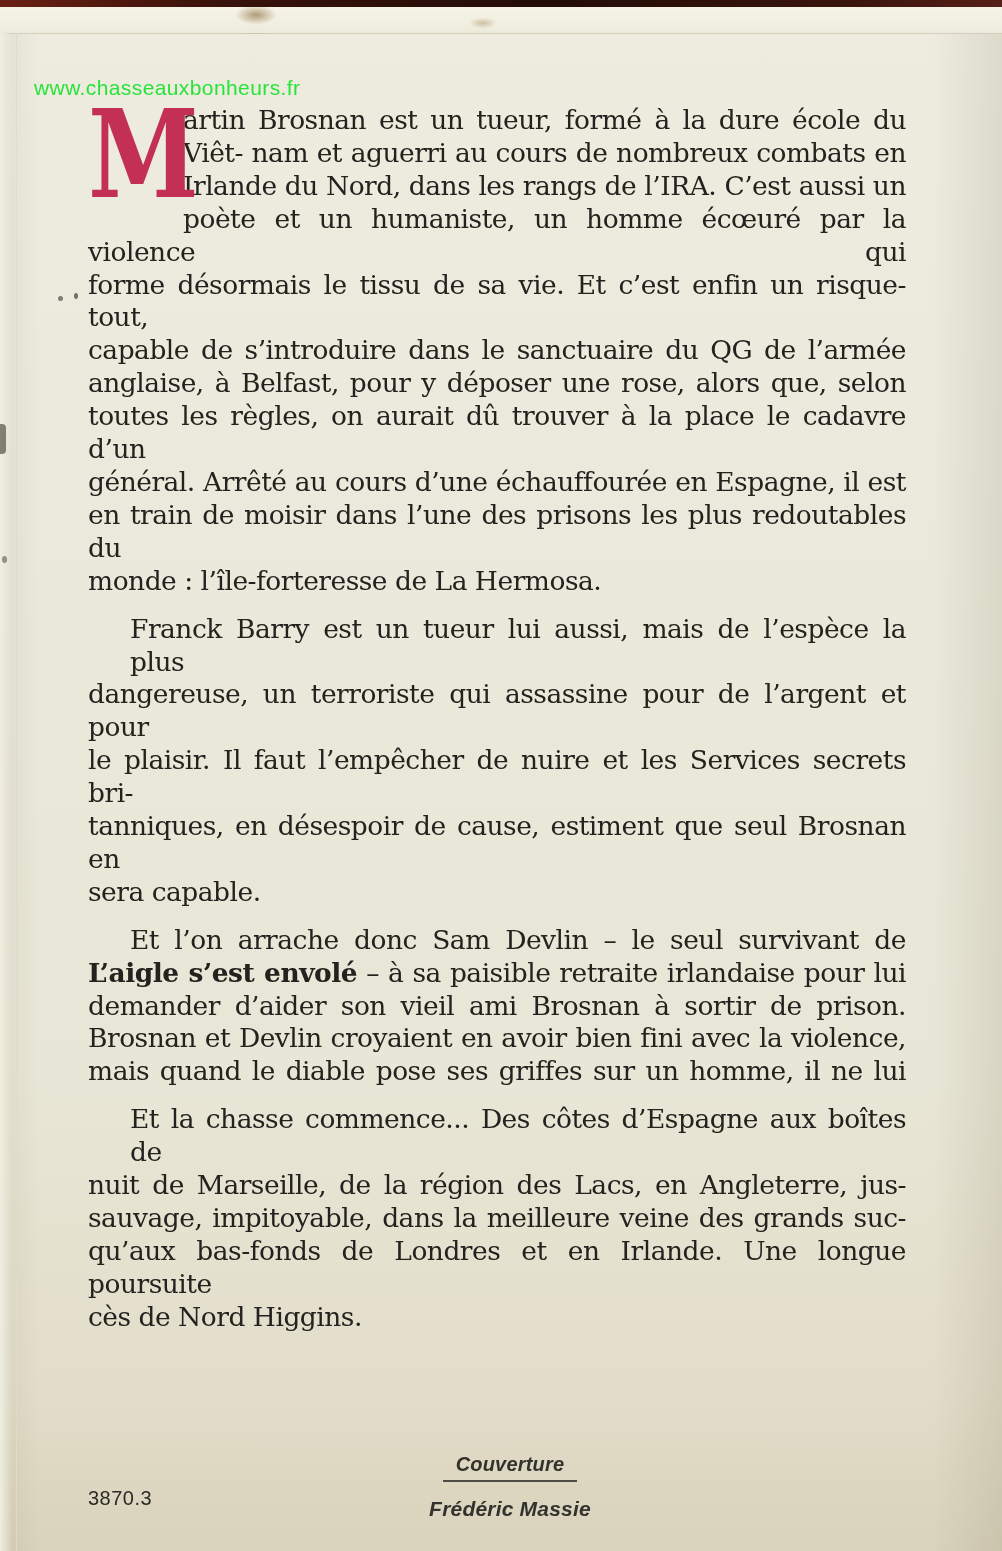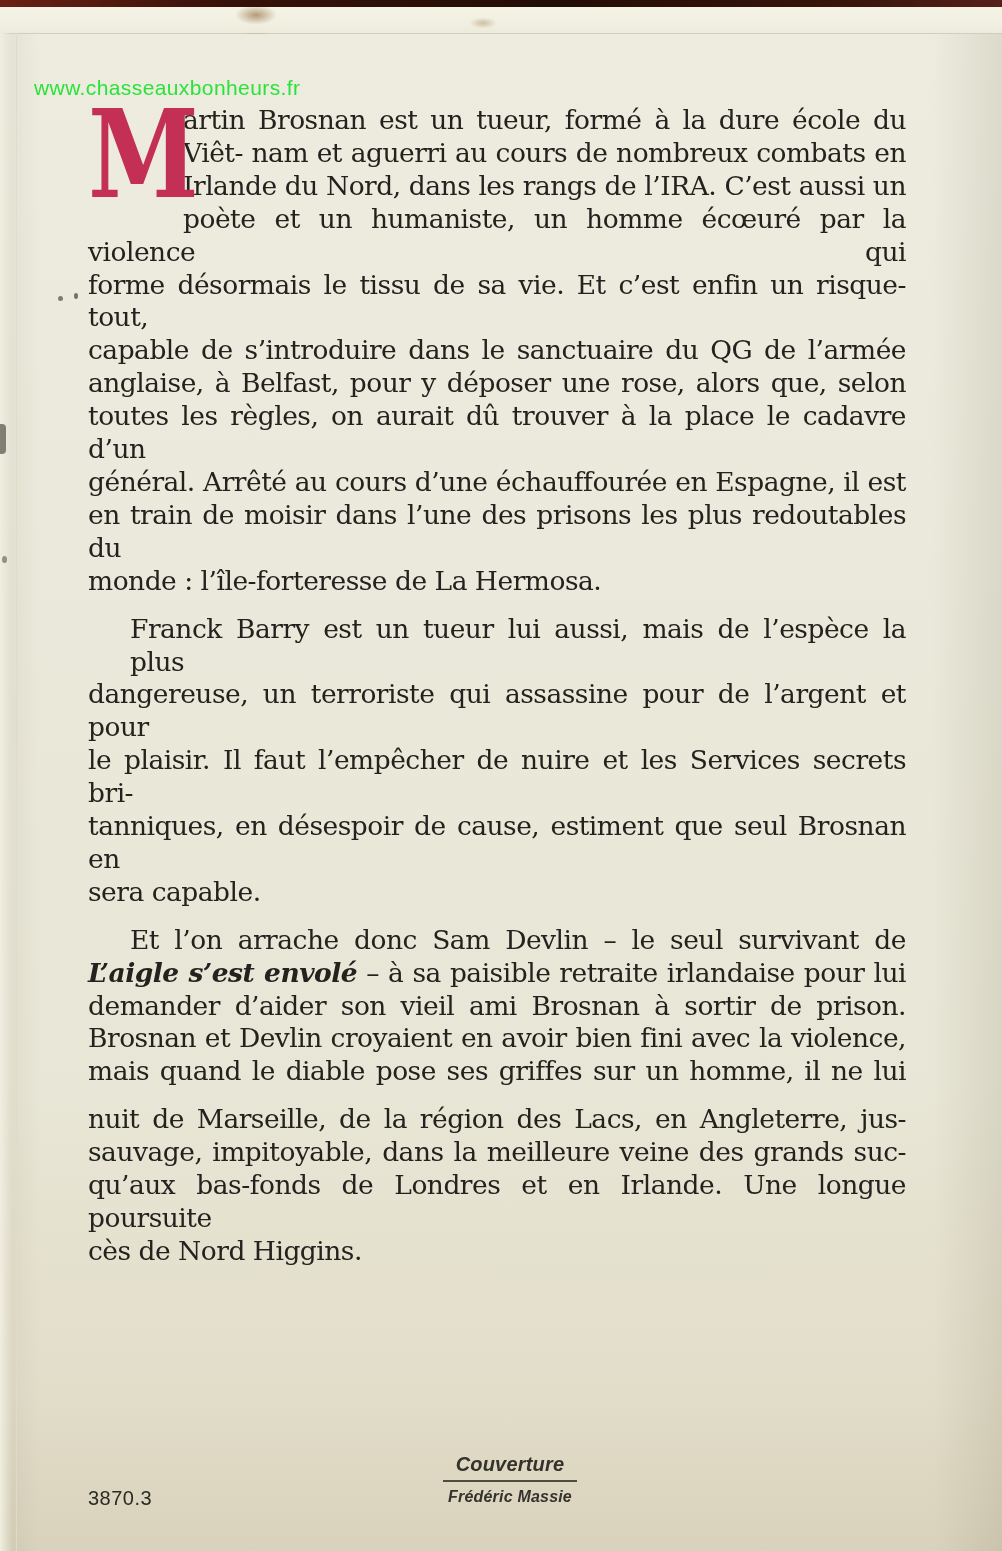--- a/index.html
+++ b/index.html
@@ -39,40 +39,40 @@
   }
 
   .content{
     position:absolute;left:88px;top:104px;width:818px;
     color:#23221e;font-size:26.5px;line-height:32.9px;letter-spacing:-0.5px;
   }
   .para{margin:0 0 15px 0;}
   .line{white-space:nowrap;}
   .line.just{white-space:normal;text-align:justify;text-align-last:justify;}
   .line.indent{padding-left:42px;}
-  .b{font-weight:bold;font-style:italic;}
+  .b{font-weight:bold;}
   .dropcap{
     float:left;width:95px;height:99px;margin:2px 0 0 0;
     color:#c43055;font-weight:bold;font-size:122px;line-height:96px;
     transform:scaleX(0.82);transform-origin:0 50%;
   }
 
   .footer-code{
     position:absolute;left:88px;top:1487px;
     font-family:"Liberation Sans", sans-serif;
     font-size:20px;font-weight:normal;letter-spacing:0.5px;color:#2b2a26;
   }
   .footer-credit{
     position:absolute;left:399px;top:1453px;width:222px;
     text-align:center;font-family:"Liberation Sans", sans-serif;
     font-style:italic;color:#33322c;
   }
   .credit-label{font-size:20px;font-weight:600;letter-spacing:0.2px;}
   .credit-rule{width:134px;margin:4px auto 0 auto;border:0;border-top:2px solid #4e4d45;}
-  .credit-name{margin-top:6px;font-size:16px;font-weight:700;letter-spacing:0.2px;white-space:nowrap;}
+  .credit-name{margin-top:15px;font-size:21px;font-weight:700;letter-spacing:0.2px;white-space:nowrap;}
 </style>
 </head>
 <body>
 
 <div class="photo">
   <div class="strip-top"></div>
   <div class="band-top"></div>
   <div class="left-edge"></div>
   <div class="smudge-a"></div>
   <div class="smudge-b"></div>
@@ -104,20 +104,21 @@
         <div class="line">sera capable.</div>
       </div>
       <div class="para">
         <div class="line just indent">Et l’on arrache donc Sam Devlin – le seul survivant de</div>
         <div class="line just"><span class="b">L’aigle s’est envolé</span><span> – à sa paisible retraite irlandaise pour lui</span></div>
         <div class="line just">demander d’aider son vieil ami Brosnan à sortir de prison.</div>
         <div class="line just">Brosnan et Devlin croyaient en avoir bien fini avec la violence,</div>
         <div class="line just">mais quand le diable pose ses griffes sur un homme, il ne lui</div>
       </div>
       <div class="para">
+        <div class="line just indent">Et la chasse commence... Des côtes d’Espagne aux boîtes de</div>
         <div class="line just">nuit de Marseille, de la région des Lacs, en Angleterre, jus-</div>
         <div class="line just">sauvage, impitoyable, dans la meilleure veine des grands suc-</div>
         <div class="line just">qu’aux bas-fonds de Londres et en Irlande. Une longue poursuite</div>
         <div class="line">cès de Nord Higgins.</div>
       </div>
     </div>
 
   <div class="footer-code">3870.3</div>
 
   <div class="footer-credit">

